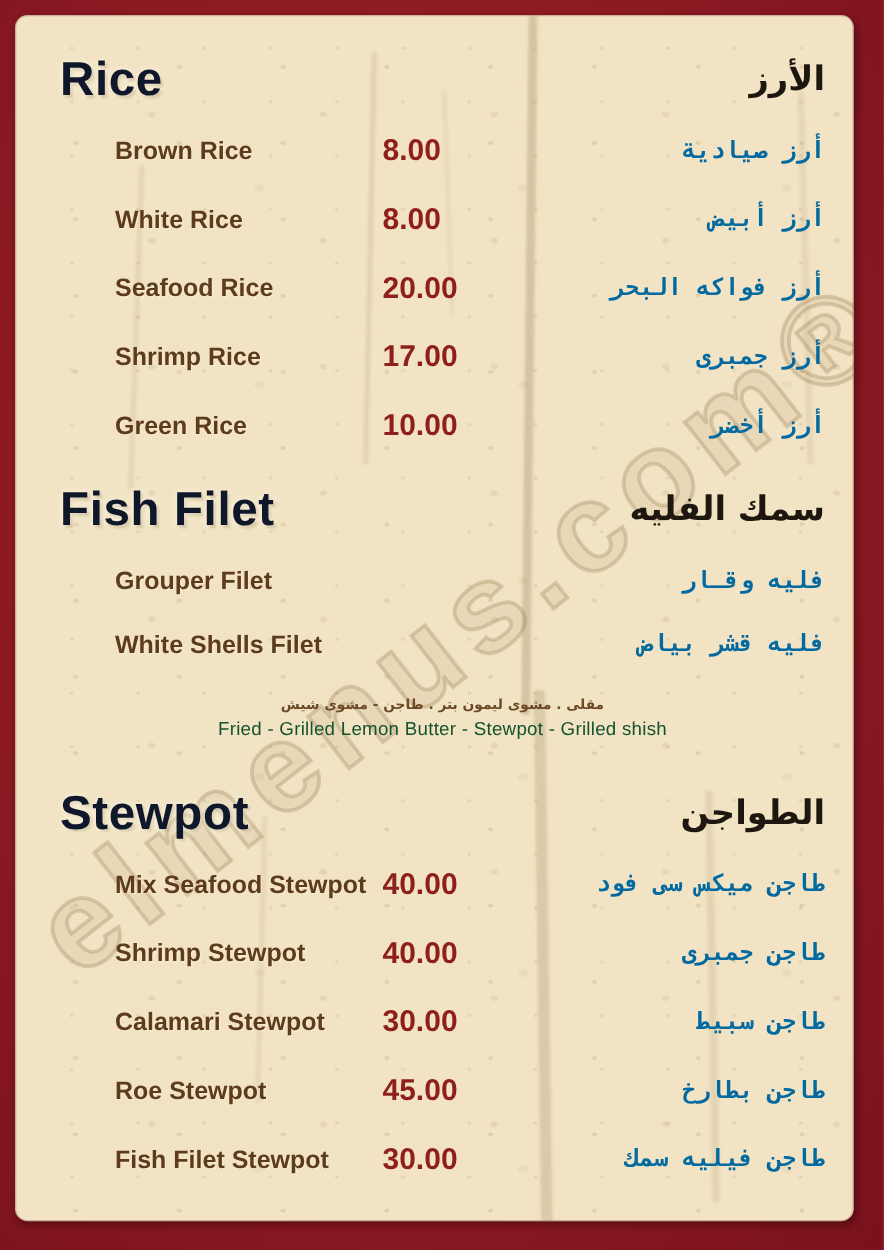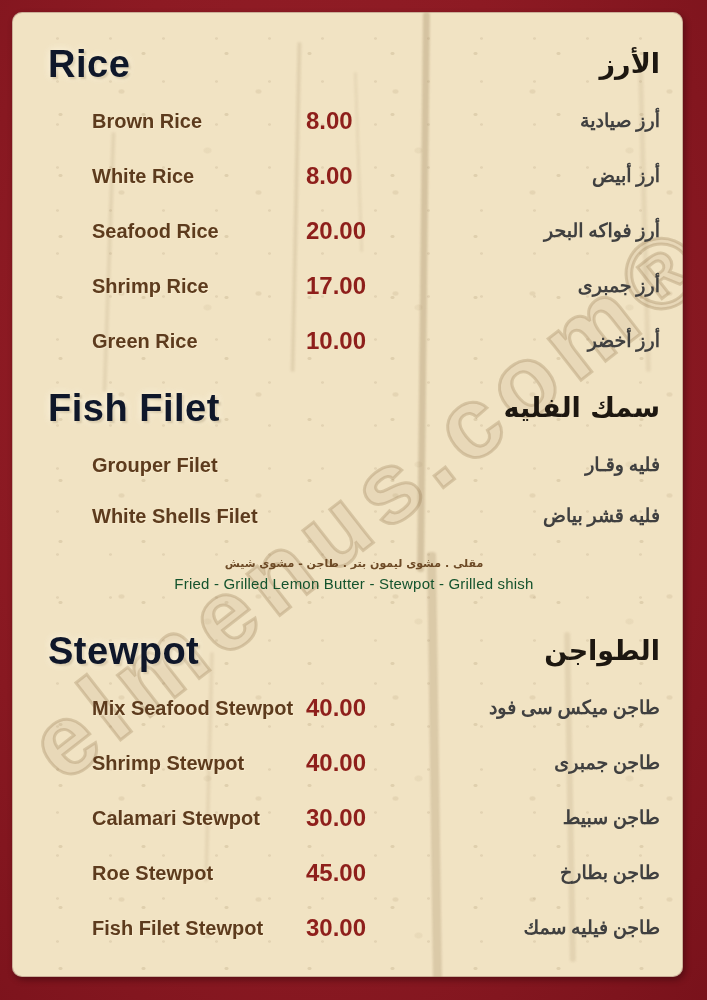--- a/index.html
+++ b/index.html
@@ -67,22 +67,22 @@
     font-family:"DejaVu Sans", sans-serif;
   }
   .row {
     display:grid; grid-template-columns:1fr 140px 1fr;
     align-items:center; line-height:26px; height:26px;
     margin-bottom:29px;
     margin-left:44px;
   }
   .row .en  { font-size:20px; font-weight:bold; color:#5d3b1d; text-shadow:1px 1px 1px rgba(255,245,220,.5); }
   .row .pr  { font-size:24px; font-weight:bold; color:#8e1f1b; text-align:left; }
-  .row .ar  { font-size:19px; font-weight:bold; color:#404040; text-align:right; direction:rtl;
-              font-family:Liberation Serif, serif; }
+  .row .ar  { font-size:19px; font-weight:bold; color:#0369a1; text-align:right; direction:rtl;
+              font-family:Liberation Mono, monospace; }
   .hd-rice    { margin-bottom:22px; }
   .hd-fish    { margin-top:32px; margin-bottom:22px; }
   .hd-stew    { margin-top:35px; margin-bottom:22px; }
   .row-fish   { margin-bottom:25px; }
   .note-ar {
     margin-top:6px; text-align:center; line-height:20px;
     font-size:11px; font-weight:bold; color:#6d4a26; direction:rtl;
     font-family:"DejaVu Sans", sans-serif;
   }
   .note-en {

